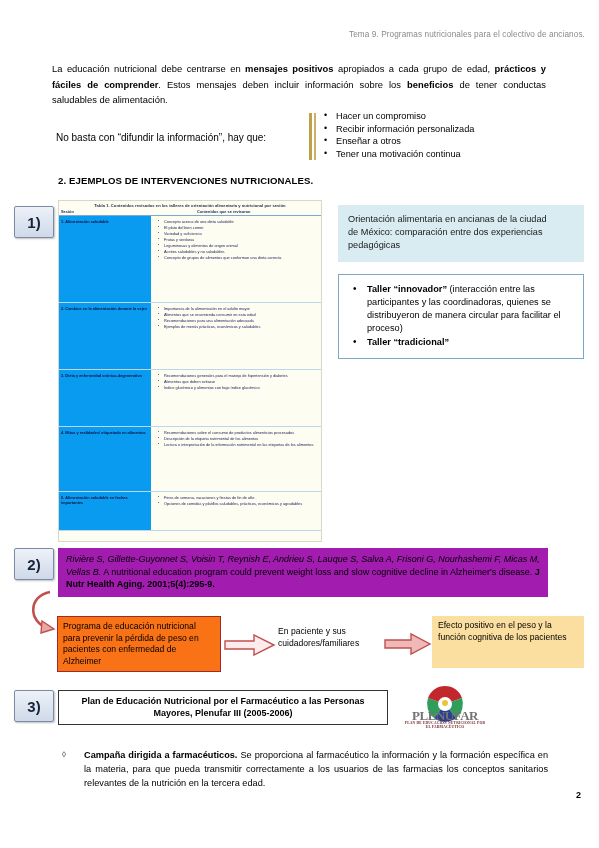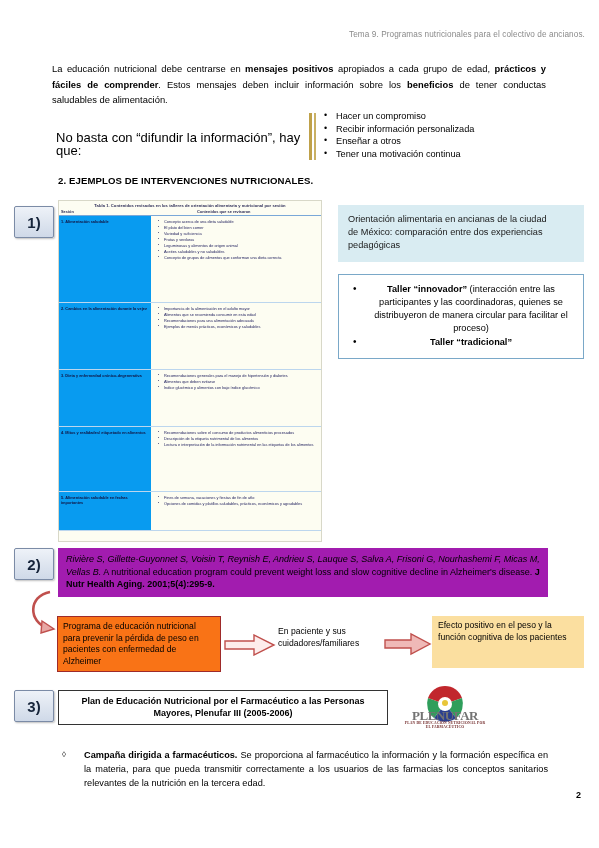--- a/index.html
+++ b/index.html
@@ -24,21 +24,21 @@
   
   .intro{
     position:absolute;left:52px;top:52px;width:494px;
     font-size:9.4px;line-height:15.2px;text-align:justify;
   }
   .intro b{font-weight:bold;}
 
   
   .nobasta-label{
     position:absolute;left:56px;top:131px;width:250px;
-    font-size:13px;line-height:13px;
+    font-size:10px;line-height:13px;
   }
   .nobasta-bar{
     position:absolute;left:309px;top:113px;width:3px;height:47px;
     background:#bfa14a;
   }
   .nobasta-bar2{
     position:absolute;left:314px;top:113px;width:2px;height:47px;
     background:#c9b064;
   }
   .nobasta-list{
@@ -125,21 +125,21 @@
   }
   
   .taller-box{
     position:absolute;left:338px;top:274px;width:246px;
     border:1px solid #7aa8c8;
     background:#ffffff;
     padding:8px 8px 8px 6px;box-sizing:border-box;
   }
   .taller-box ul{margin:0;padding:0;list-style:none;
     font-size:9.2px;line-height:13px;}
-  .taller-box li{position:relative;padding-left:22px;margin-bottom:1px;text-align:center;}
+  .taller-box li{position:relative;padding-left:22px;margin-bottom:1px;}
   .taller-box li:before{
     content:"\2022";position:absolute;left:8px;top:-1px;font-size:10px;
   }
   .taller-box li b{font-weight:bold;}
 
   
   .cite-box{
     position:absolute;left:58px;top:548px;width:490px;
     background:#a21caf;
     padding:5px 8px 6px 8px;box-sizing:border-box;

